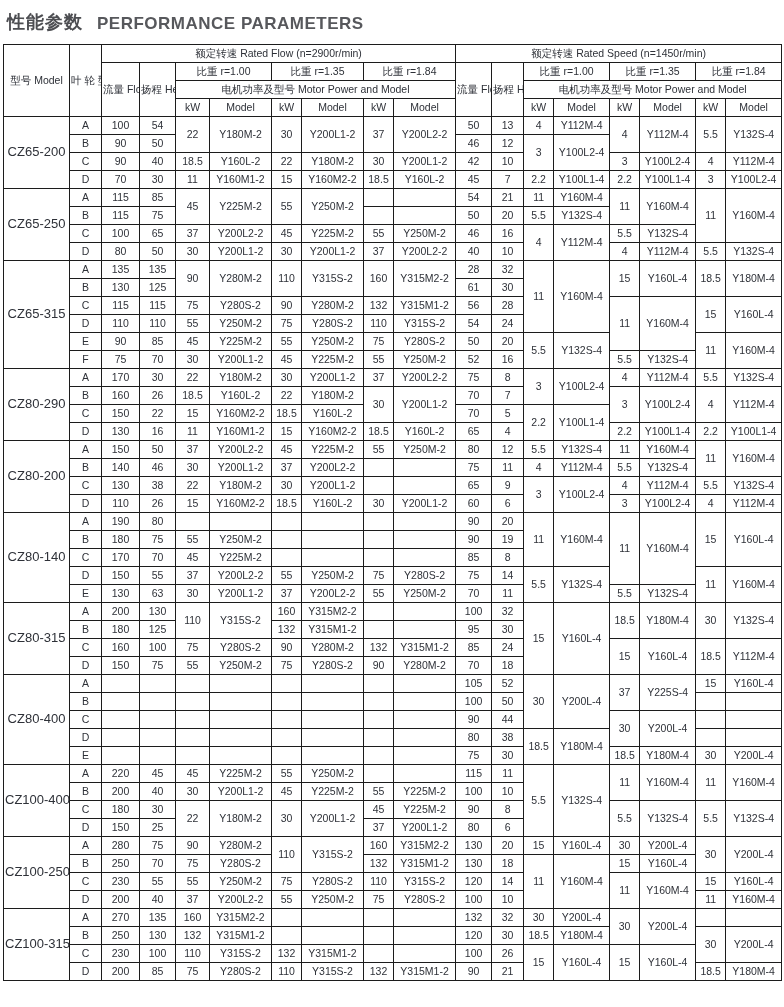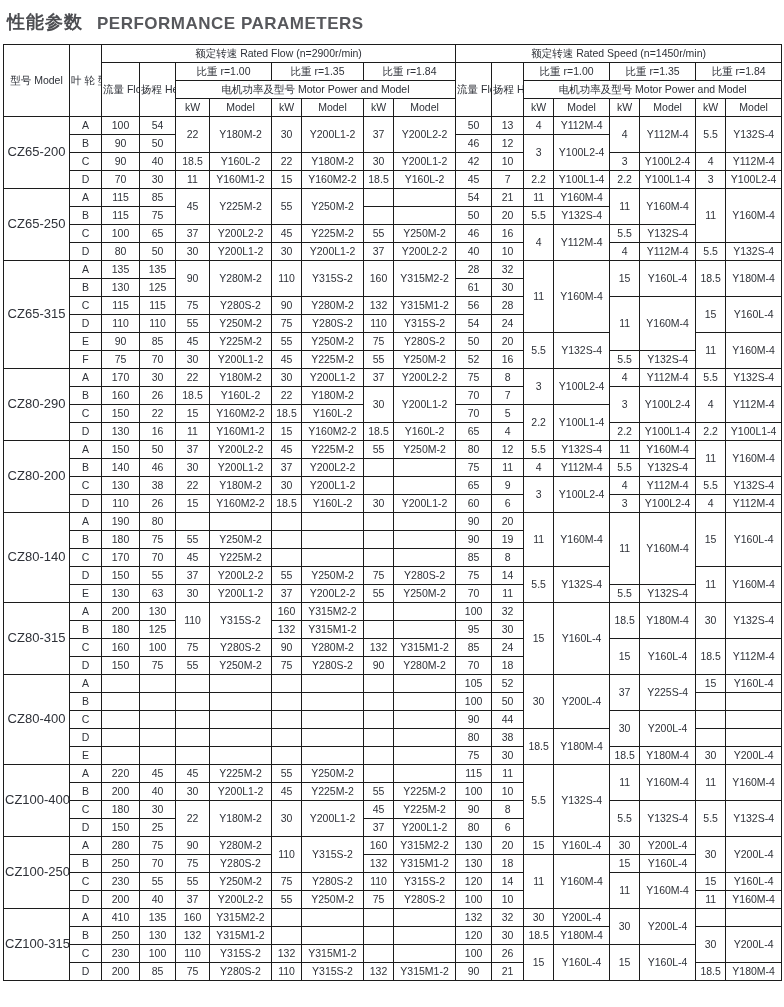--- a/index.html
+++ b/index.html
@@ -815,21 +815,21 @@
         <td>75</td>
         <td>Y280S-2</td>
         <td>100</td>
         <td>10</td>
         <td>11</td>
         <td>Y160M-4</td>
       </tr>
       <tr>
         <td rowspan="4" class="model">CZ100-315</td>
         <td>A</td>
-        <td>410</td>
+        <td>270</td>
         <td>135</td>
         <td>160</td>
         <td>Y315M2-2</td>
         <td></td>
         <td></td>
         <td></td>
         <td></td>
         <td>132</td>
         <td>32</td>
         <td>30</td>

